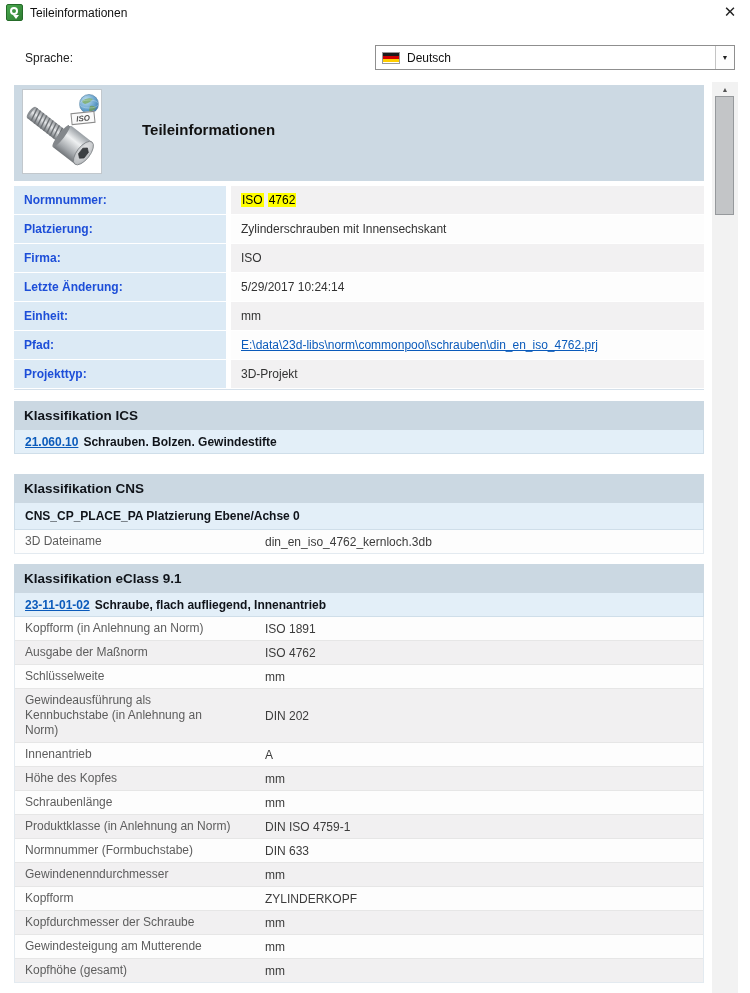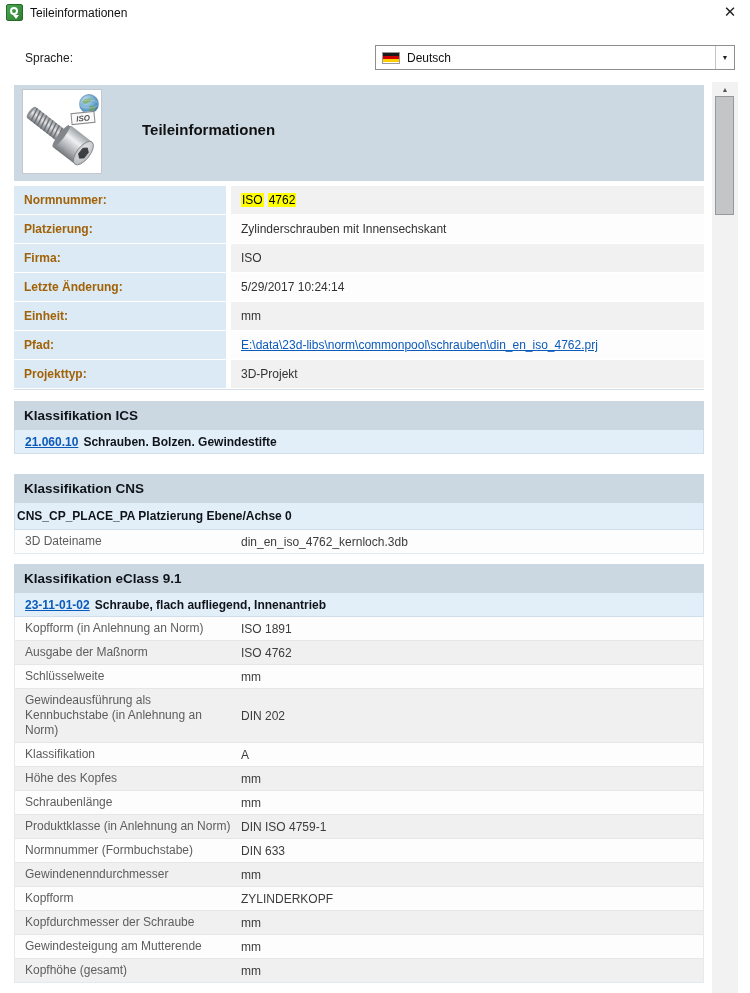--- a/index.html
+++ b/index.html
@@ -49,38 +49,38 @@
   .hero-overlay { position:absolute; right:0px; top:2px; width:32px; height:34px; background:#fff; }
   .iso-badge { position:absolute; left:2px; bottom:2px; width:24px; height:12px; background:#fafafa;
                border:1px solid #8a8a8a; transform:rotate(-6deg); font-size:8px; font-style:italic;
                font-weight:bold; color:#555; text-align:center; line-height:11px; }
   .hero-title { position:absolute; left:128px; top:36px; font-size:15px; font-weight:bold; color:#111; }
 
   
   .itable { margin-top:5px; border-bottom:1px solid #d5e0ea; }
   .irow { display:flex; height:28px; margin-bottom:1px; }
   .ilabel { width:212px; background:#dceaf5; padding-left:10px; display:flex; align-items:center;
-            font-weight:bold; color:#a16207; flex-shrink:0; }
+            font-weight:bold; color:#1d4ed8; flex-shrink:0; }
   .ival { flex:1; margin-left:5px; padding-left:10px; display:flex; align-items:center; color:#333; }
   .irow:nth-child(odd) .ival { background:#f2f1f2; }
   .irow:nth-child(even) .ival { background:#fdfdfd; }
   .hl { background:#ffff00; color:#000; padding:0 1px; margin-right:4px; }
   a.plink { color:#0b5bbb; text-decoration:underline; cursor:pointer; }
 
   
   .sec-header { height:29px; background:#cbd8e2; font-size:13.5px; font-weight:bold; color:#10141a;
                 padding-left:10px; display:flex; align-items:center; }
   .linkrow { height:24px; background:#e3eff8; border:1px solid #cfdee9; border-top:none;
              display:flex; align-items:center; padding-left:10px; }
   a.code-link { color:#0b5bbb; font-weight:bold; text-decoration:underline; cursor:pointer; margin-right:5px; }
   .linkrow-text { font-weight:bold; color:#10141a; }
   .subtitlerow { height:27px; background:#e3eff8; border:1px solid #cfdee9; border-top:none;
-                 display:flex; align-items:center; padding-left:2px; font-weight:bold; color:#10141a; }
+                 display:flex; align-items:center; padding-left:10px; font-weight:bold; color:#10141a; }
   .attr-table { border:1px solid #e3eaf0; border-top:none; }
-  .attr-row { display:flex; border-bottom:1px solid #e6e6e6; }
+  .attr-row { display:flex; border-bottom:1px solid #e6e6e6;gap:24px; }
   .attr-row:last-child { border-bottom:none; }
   .attr-row:nth-child(odd) { background:#fdfdfd; }
   .attr-row:nth-child(even) { background:#f1f0f1; }
   .attr-label { width:226px; padding:4px 10px; color:#5d5d5d; line-height:15px; flex-shrink:0; }
   .attr-value { flex:1; padding:4px 0; color:#3c3c3c; display:flex; align-items:center; }
 
   .sec-ics { margin-top:11px;border-radius:9px; }
   .sec-cns { margin-top:20px; }
   .sec-eclass { margin-top:10px; }
 </style>
@@ -252,21 +252,21 @@
         </div>
         <div class="attr-row">
           <div class="attr-label">Schlüsselweite</div>
           <div class="attr-value">mm</div>
         </div>
         <div class="attr-row">
           <div class="attr-label">Gewindeausführung als Kennbuchstabe (in Anlehnung an Norm)</div>
           <div class="attr-value">DIN 202</div>
         </div>
         <div class="attr-row">
-          <div class="attr-label">Klassifikation</div>
+          <div class="attr-label">Innenantrieb</div>
           <div class="attr-value">A</div>
         </div>
         <div class="attr-row">
           <div class="attr-label">Höhe des Kopfes</div>
           <div class="attr-value">mm</div>
         </div>
         <div class="attr-row">
           <div class="attr-label">Schraubenlänge</div>
           <div class="attr-value">mm</div>
         </div>

